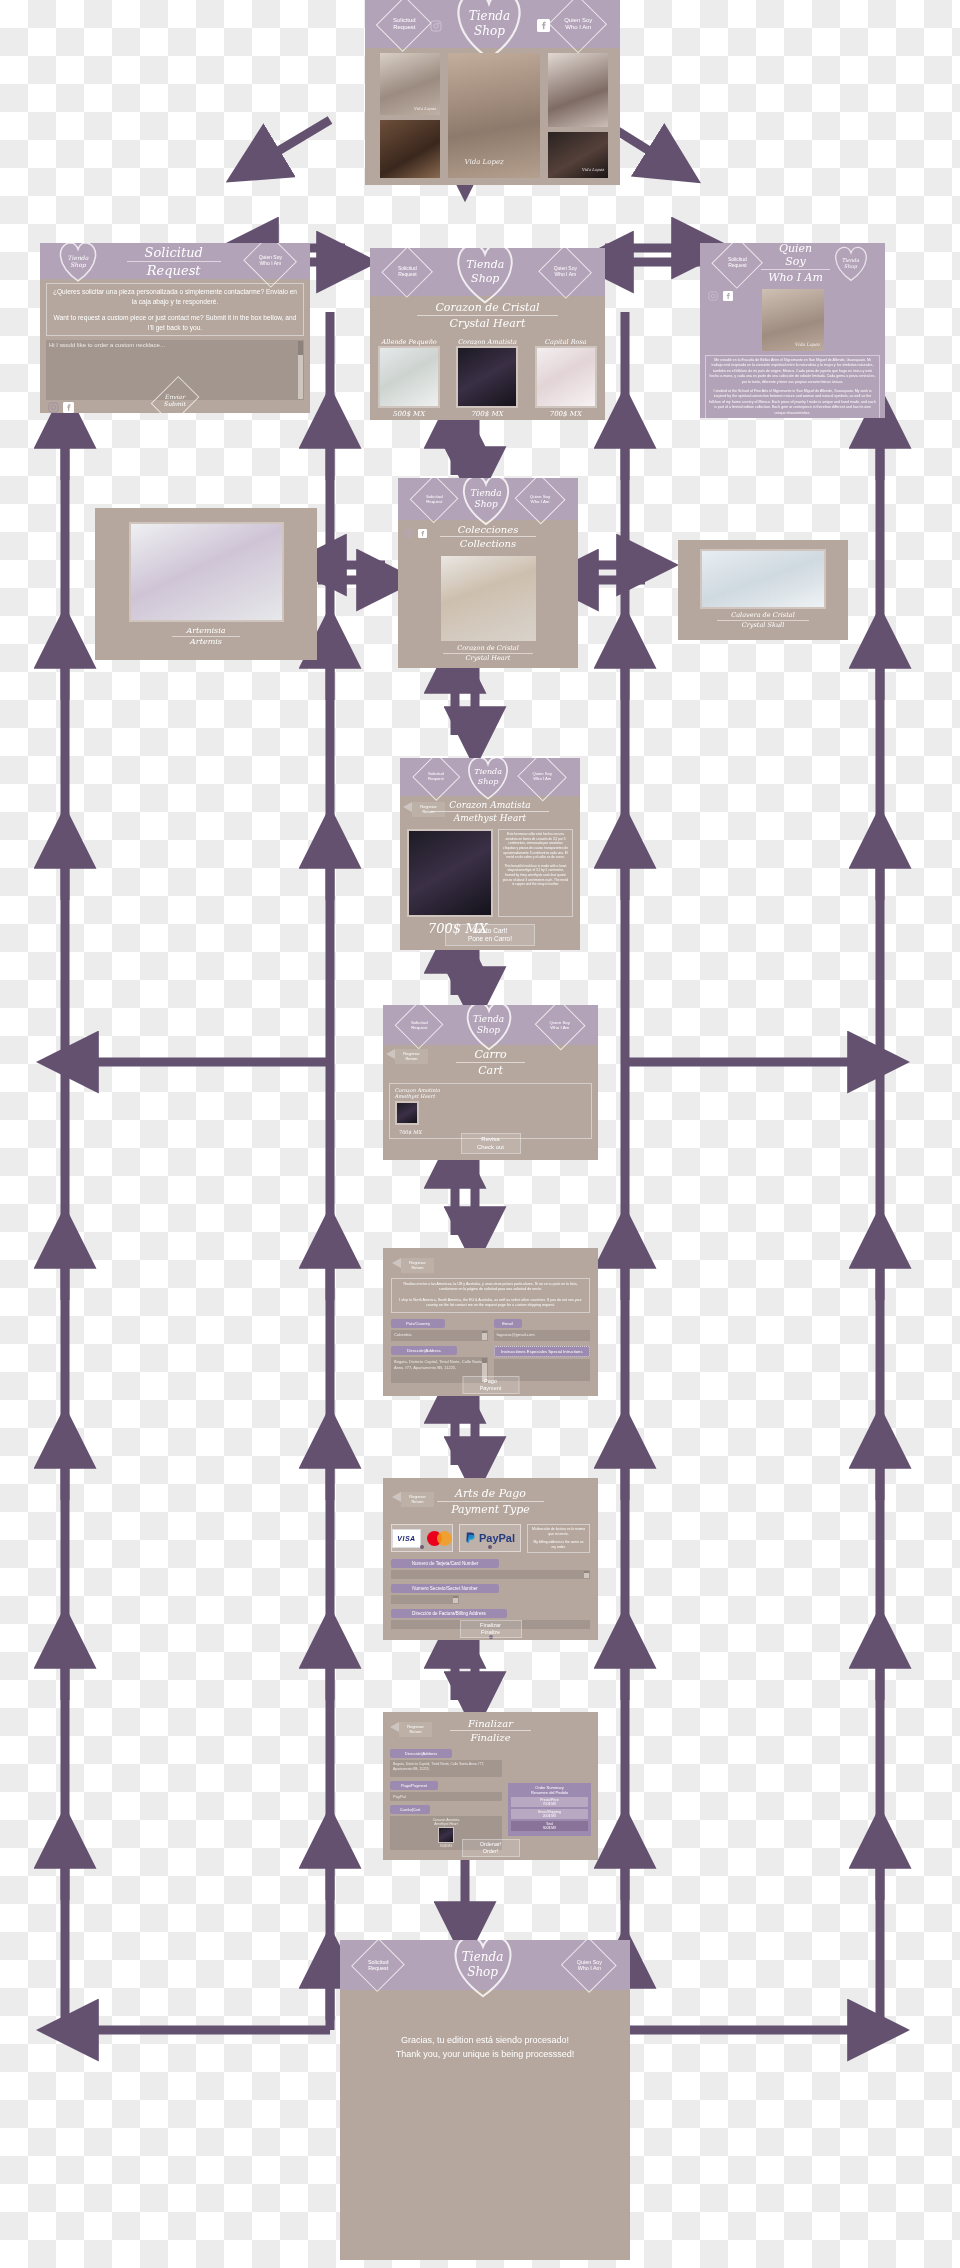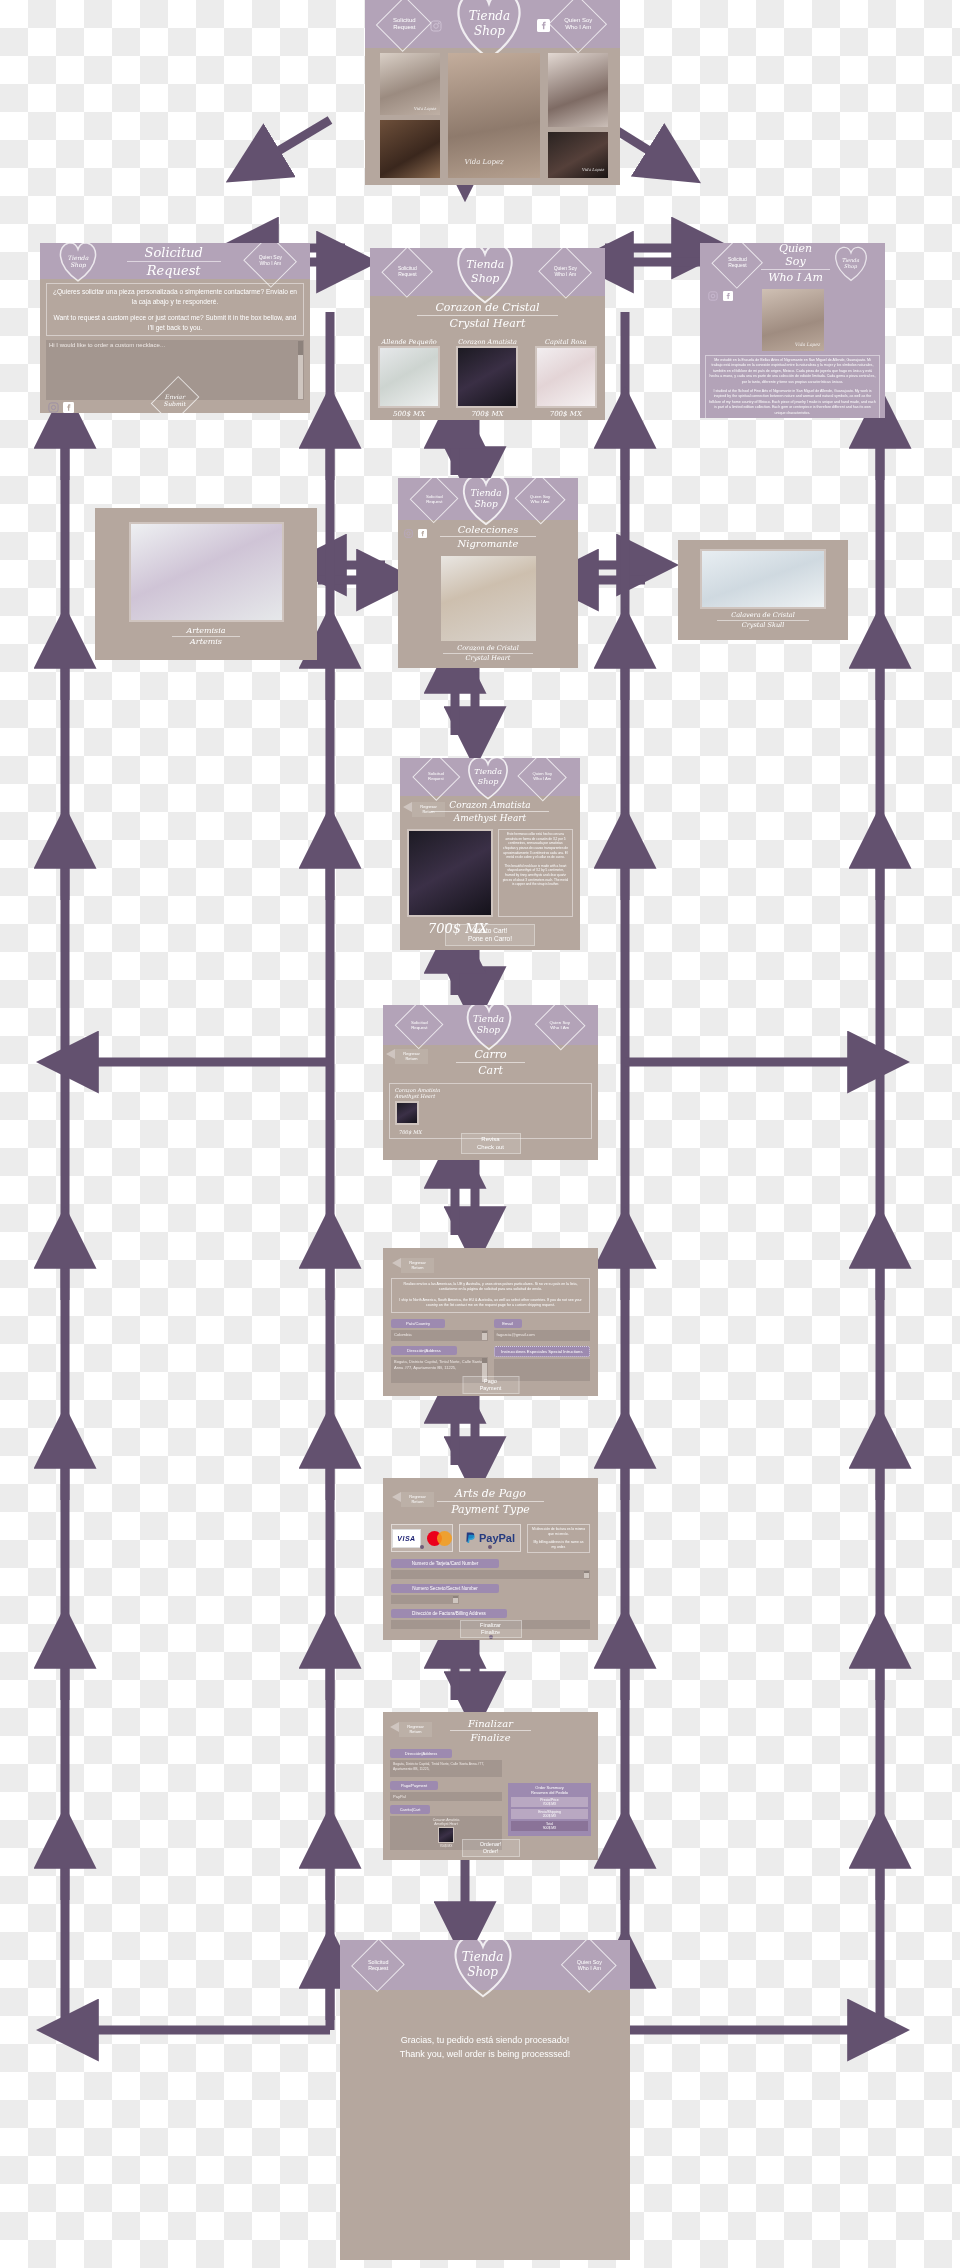--- a/index.html
+++ b/index.html
@@ -427,21 +427,21 @@
     </span>
     <span class="fb">
       <svg viewBox="0 0 24 24" width="9" height="9">
             <rect width="24" height="24" rx="3" fill="#fff"></rect>
             <path d="M14 8h2V5h-2.4C11.6 5 11 6.4 11 8v1.6H9V12h2v7h2.6v-7h2.1l.3-2.4h-2.4V8.3c0-.2.1-.3.4-.3z" fill="#b5a79e"></path>
           </svg>
     </span>
   </div>
   <div class="title" style="margin-top:4px;font-size:10px;">
     <span class="es">Colecciones</span>
-    <span class="en">Nigromante</span>
+    <span class="en">Collections</span>
   </div>
   <div class="photo" style="margin:7px auto 0;width:95px;height:85px;
        background:linear-gradient(160deg,#e9e6e2,#cdbfae 40%,#d9d3cc);"></div>
   <div class="caption" style="margin-top:3px;font-size:6.5px;">
     <span class="c1">Corazon de Cristal</span>
     <span style="display:block;">Crystal Heart</span>
   </div>
 </div>
 
 <div class="card" style="left:678px;top:540px;width:170px;height:100px;">
@@ -715,18 +715,18 @@
       </svg>
       <span>Tienda</span>
       <span>Shop</span>
     </div>
     <div class="diamond" style="font-size:5.4px;">
       <span>Quien Soy</span>
       <span>Who I Am</span>
     </div>
   </div>
   <div class="thanks" style="margin-top:44px;font-size:9px;">
-    <div>Gracias, tu pedido está siendo procesado!</div>
-    <div>Thank you, well order is being processsed!</div>
+    <div>Gracias, tu edition está siendo procesado!</div>
+    <div>Thank you, your unique is being processsed!</div>
   </div>
 </div>
 
 </div>
 
 </body></html>

